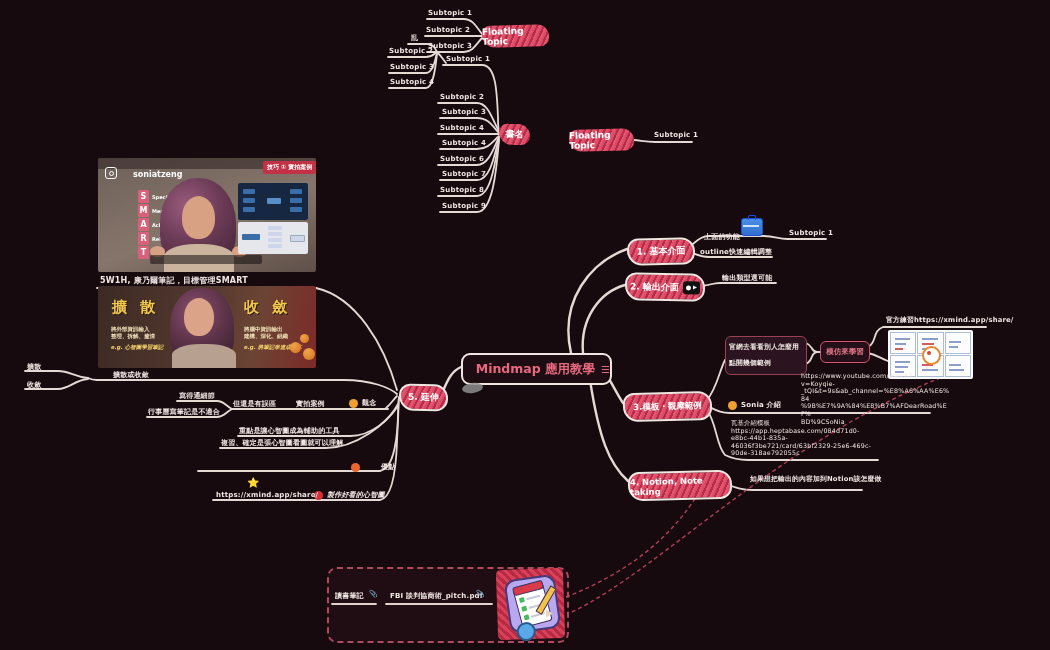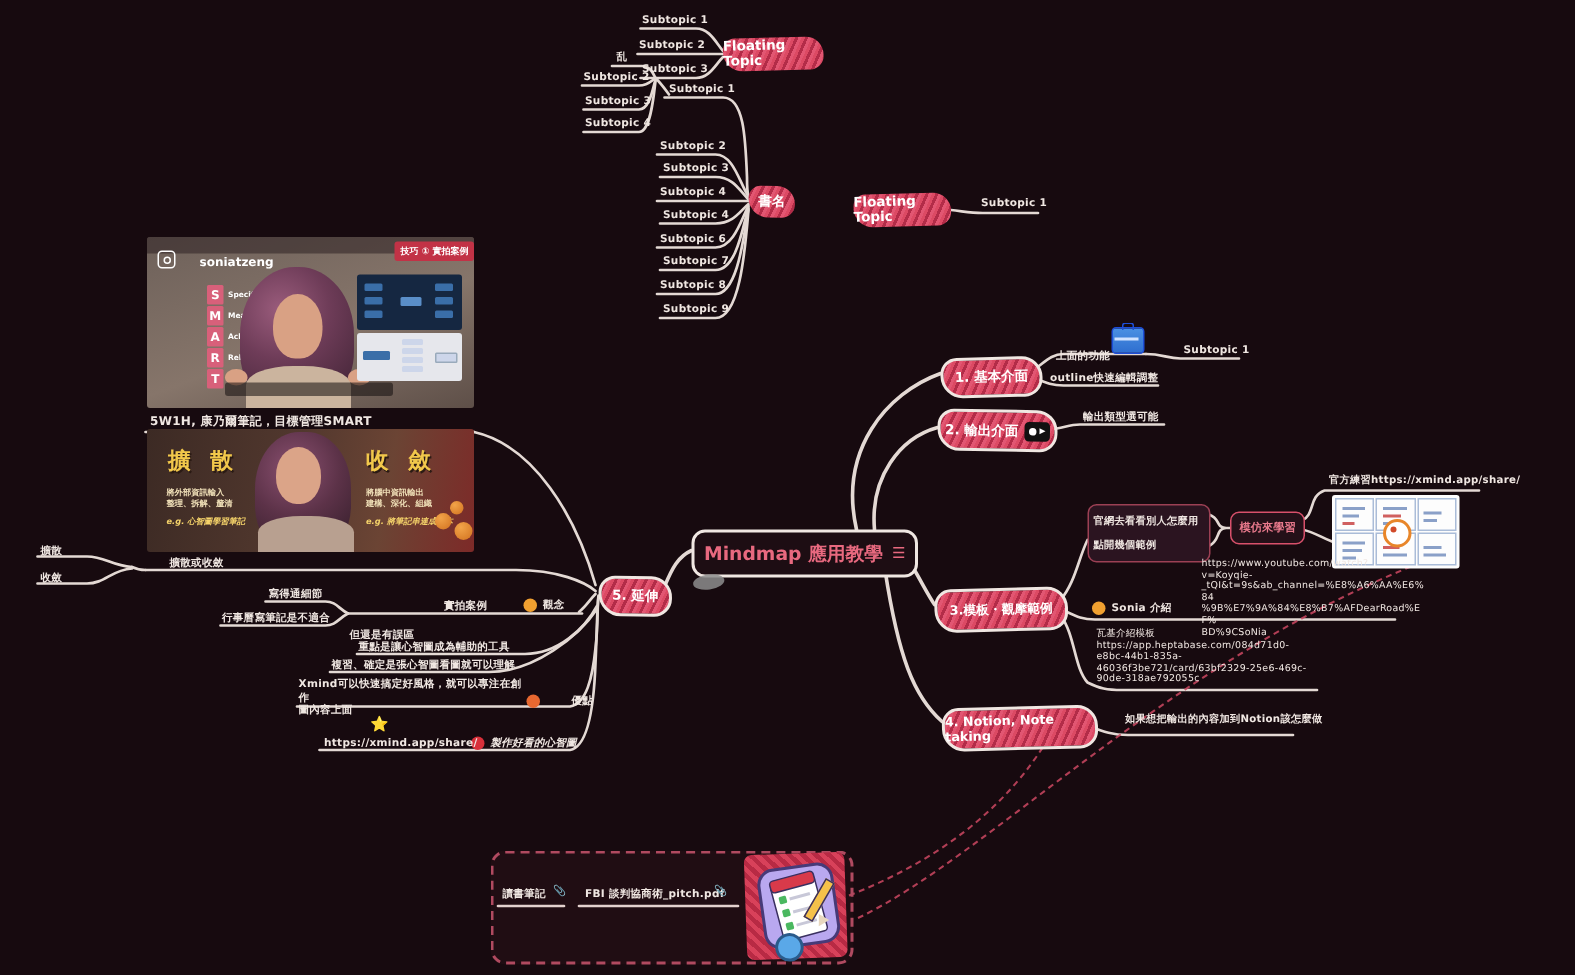--- a/index.html
+++ b/index.html
@@ -7,21 +7,21 @@
           font-family:"DejaVu Sans",sans-serif;}
   svg.links{position:absolute;left:0;top:0;pointer-events:none;}
   .lb{position:absolute;color:#f0e7e2;font-size:7px;font-weight:700;white-space:nowrap;letter-spacing:.2px;}
   .lb.big{font-size:8px;}
   .pre{white-space:pre-line;word-break:break-all;}
   .rednode{position:absolute;display:flex;align-items:center;justify-content:center;color:#fff;font-weight:700;
            background:repeating-linear-gradient(115deg,#dc4a64 0 2px,#b32c48 2px 4px,#e25672 4px 6px);
            border-radius:8px 12px 9px 13px;}
   .bordered{border:2px solid #f0e7e2;border-radius:11px 14px 12px 15px;}
   .tilt1{transform:rotate(-1.5deg);} .tilt2{transform:rotate(1deg);}
-  .central{position:absolute;display:flex;align-items:center;justify-content:center;gap:6px;
+  .central{position:absolute;display:flex;align-items:center;justify-content:flex-end;gap:6px;
            background:#1d0d13;border:2.5px solid #f0e7e2;border-radius:9px;color:#e8697f;
            font-size:12.5px;font-weight:700;}
   .outline-node{position:absolute;display:flex;align-items:center;justify-content:center;
            background:#241018;border:1.5px solid #d8506b;border-radius:6px;color:#e8798c;
            font-size:7.5px;font-weight:700;}
   .groupbox{position:absolute;background:#2b1420;border:1.5px solid #9c4054;border-radius:6px;}
   .dot{position:absolute;width:9px;height:9px;border-radius:50%;}
   .blob{position:absolute;width:21px;height:10px;background:#8d8d8d;opacity:.85;border-radius:50%;transform:rotate(-8deg);}
   
   .video1{position:absolute;left:98px;top:158px;width:218px;height:114px;border-radius:2px;overflow:hidden;
@@ -337,30 +337,28 @@
     <div class="orange" style="left:202px;top:48px;width:9px;height:9px;"></div>
     <div class="orange" style="left:205px;top:62px;width:12px;height:12px;"></div>
   </div>
   <div class="lb" style="left:113px;top:370px;">擴散或收斂</div>
   <div class="lb" style="left:27px;top:362px;">擴散</div>
   <div class="lb" style="left:27px;top:380px;">收斂</div>
 
   <div class="dot" style="left:349px;top:399px;background:#f0a030;"></div>
   <div class="lb" style="left:362px;top:398px;">觀念</div>
   <div class="lb" style="left:296px;top:399px;">實拍案例</div>
-  <div class="lb" style="left:233px;top:418px;">但還是有誤區</div>
+  <div class="lb" style="left:233px;top:399px;">但還是有誤區</div>
   <div class="lb" style="left:179px;top:391px;">寫得通細節</div>
   <div class="lb" style="left:148px;top:407px;">行事曆寫筆記是不適合</div>
   <div class="lb" style="left:239px;top:426px;">重點是讓心智圖成為輔助的工具</div>
   <div class="lb" style="left:221px;top:438px;">複習、確定是張心智圖看圖就可以理解</div>
 
   <div class="dot" style="left:351px;top:463px;background:#e86830;"></div>
   <div class="lb" style="left:364px;top:462px;margin-left:17px;">優點</div>
-  <div class="lb pre" style="left:199px;top:452px;width:150px;line-height:8.5px;">Xmind可以快速搞定好風格，就可以專注在創作
-圖內容上面</div>
 
   <div class="dot" style="left:314px;top:491px;background:#d8303a;"></div>
   <div class="lb" style="left:327px;top:490px;font-style:italic;">製作好看的心智圖</div>
   <div class="starglyph" style="left:247px;top:477px;">⭐</div>
   <div class="lb" style="left:216px;top:491px;">https://xmind.app/share/</div>
 
   <div class="attachbox"></div>
   <div class="lb" style="left:335px;top:591px;">讀書筆記</div>
   <span class="lb clip" style="left:369px;top:590px;">📎</span>
   <div class="lb" style="left:390px;top:591px;">FBI 談判協商術_pitch.pdf</div>

